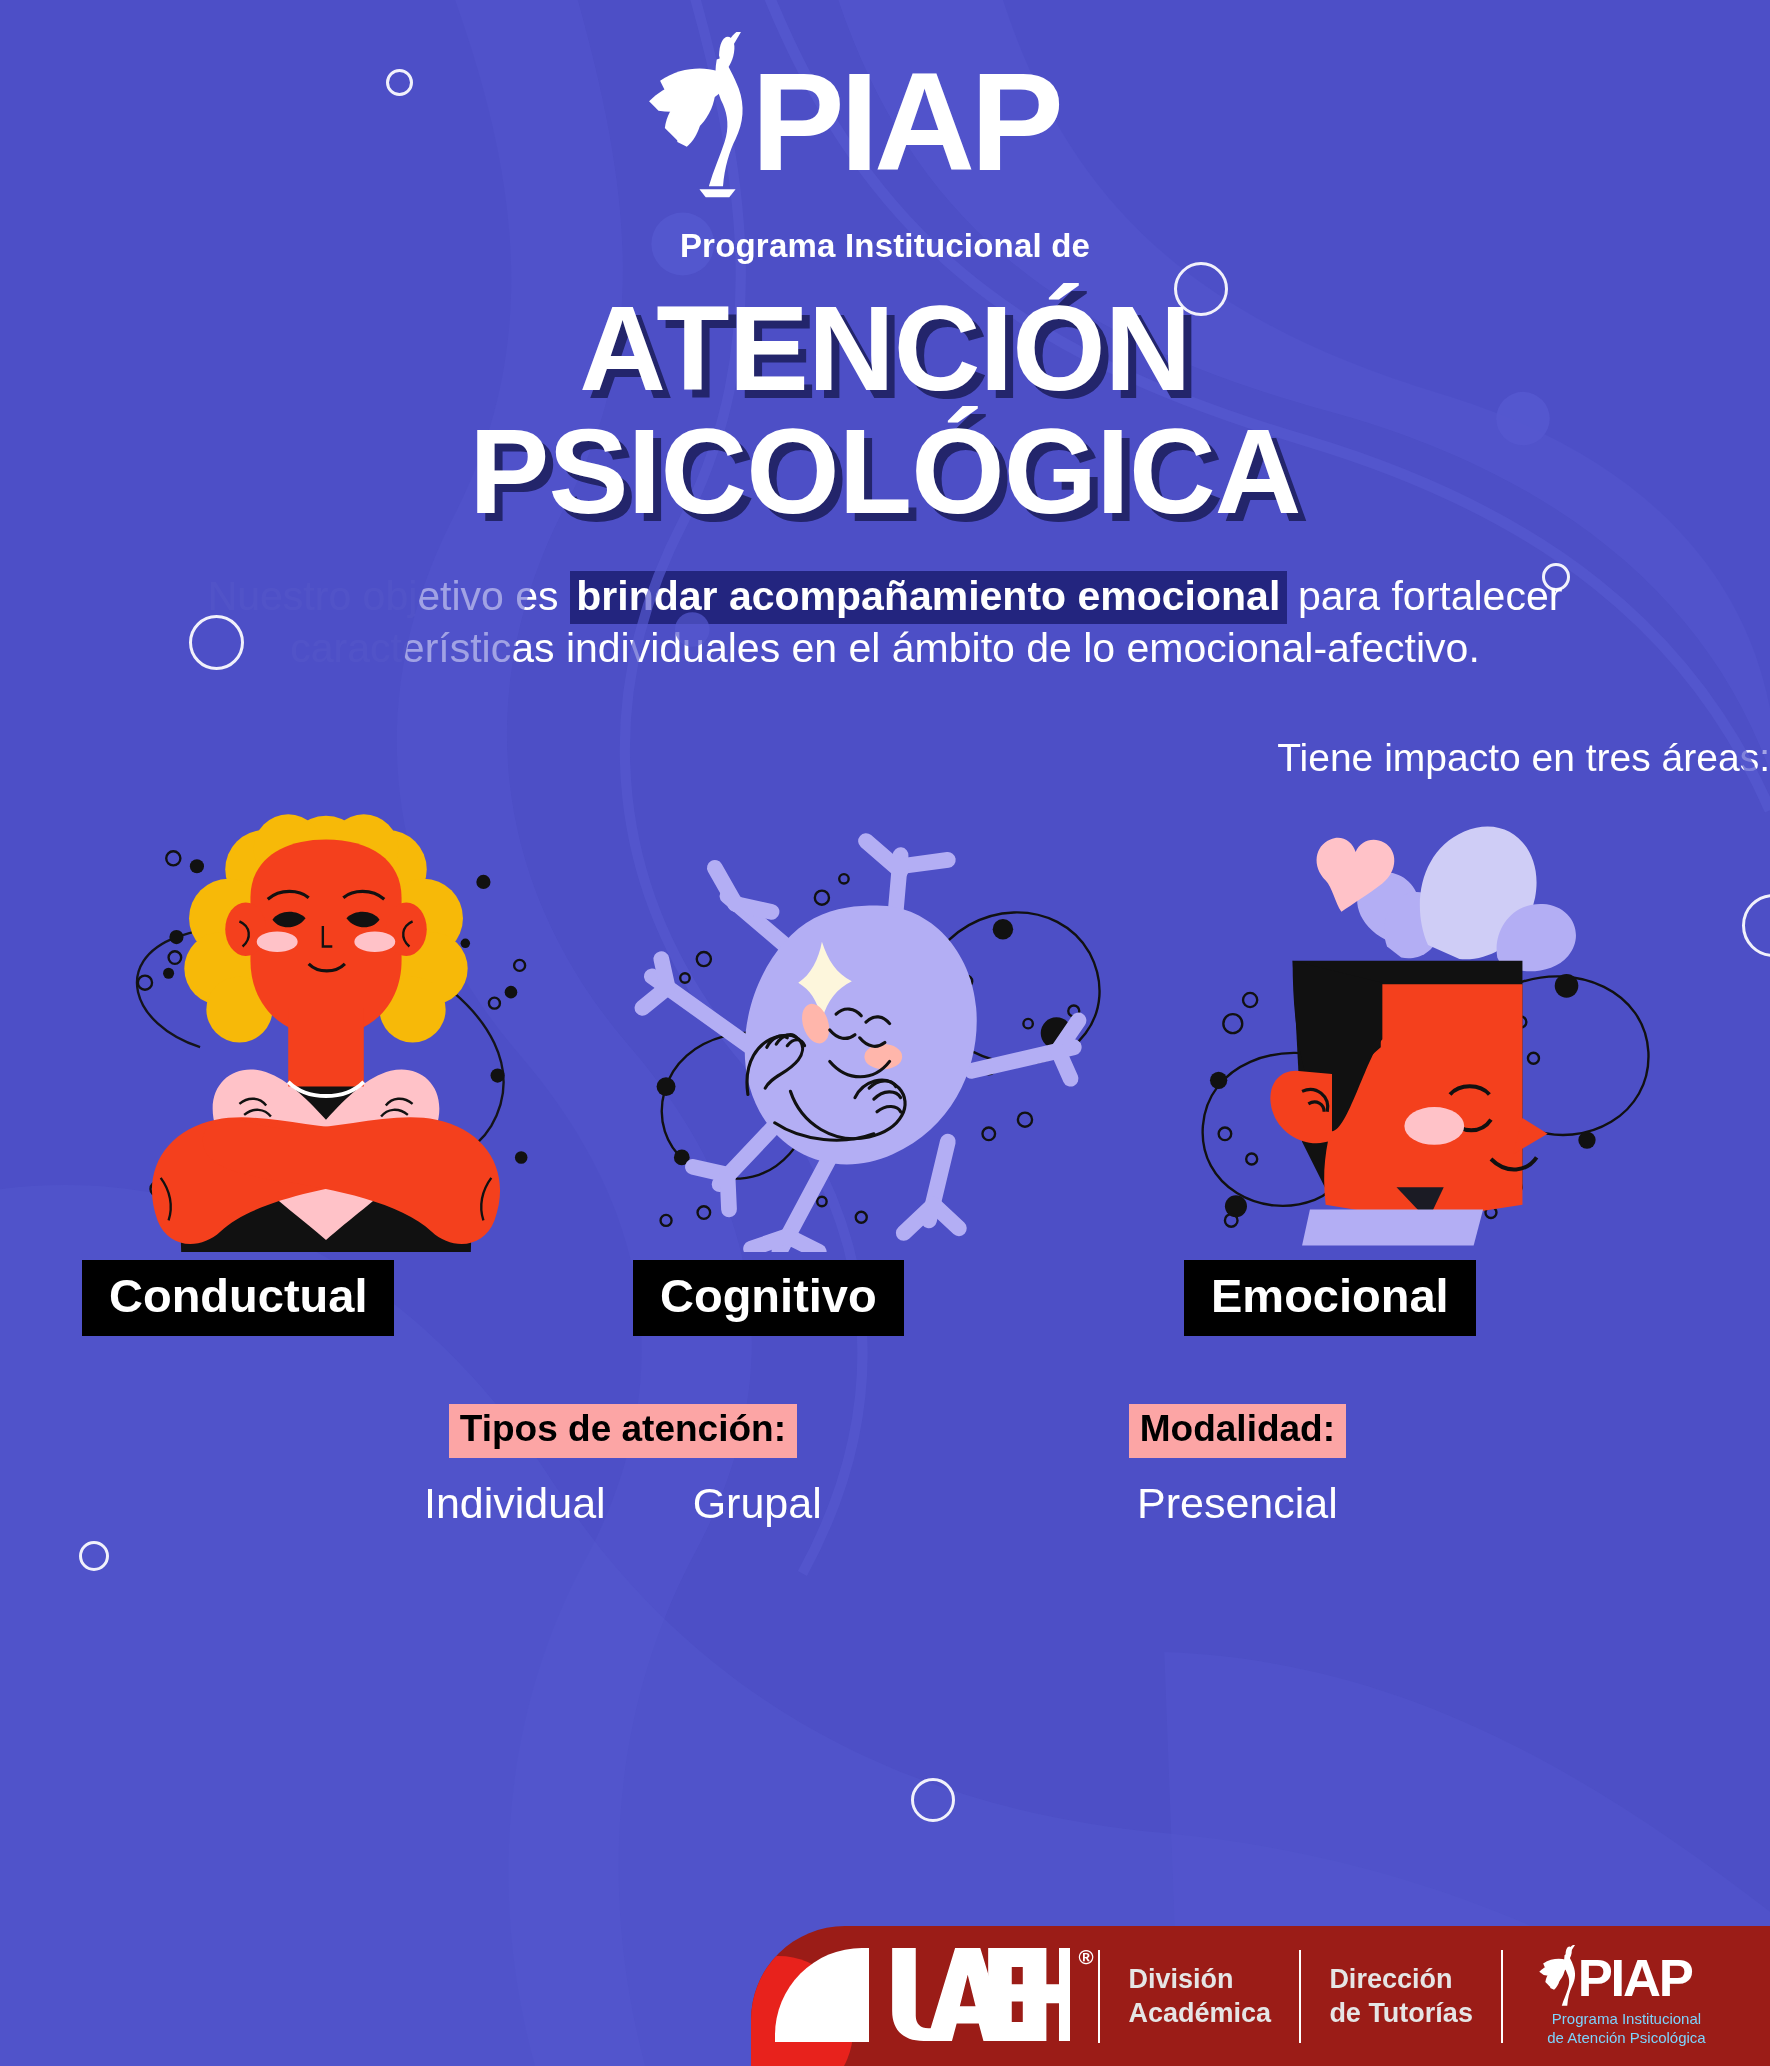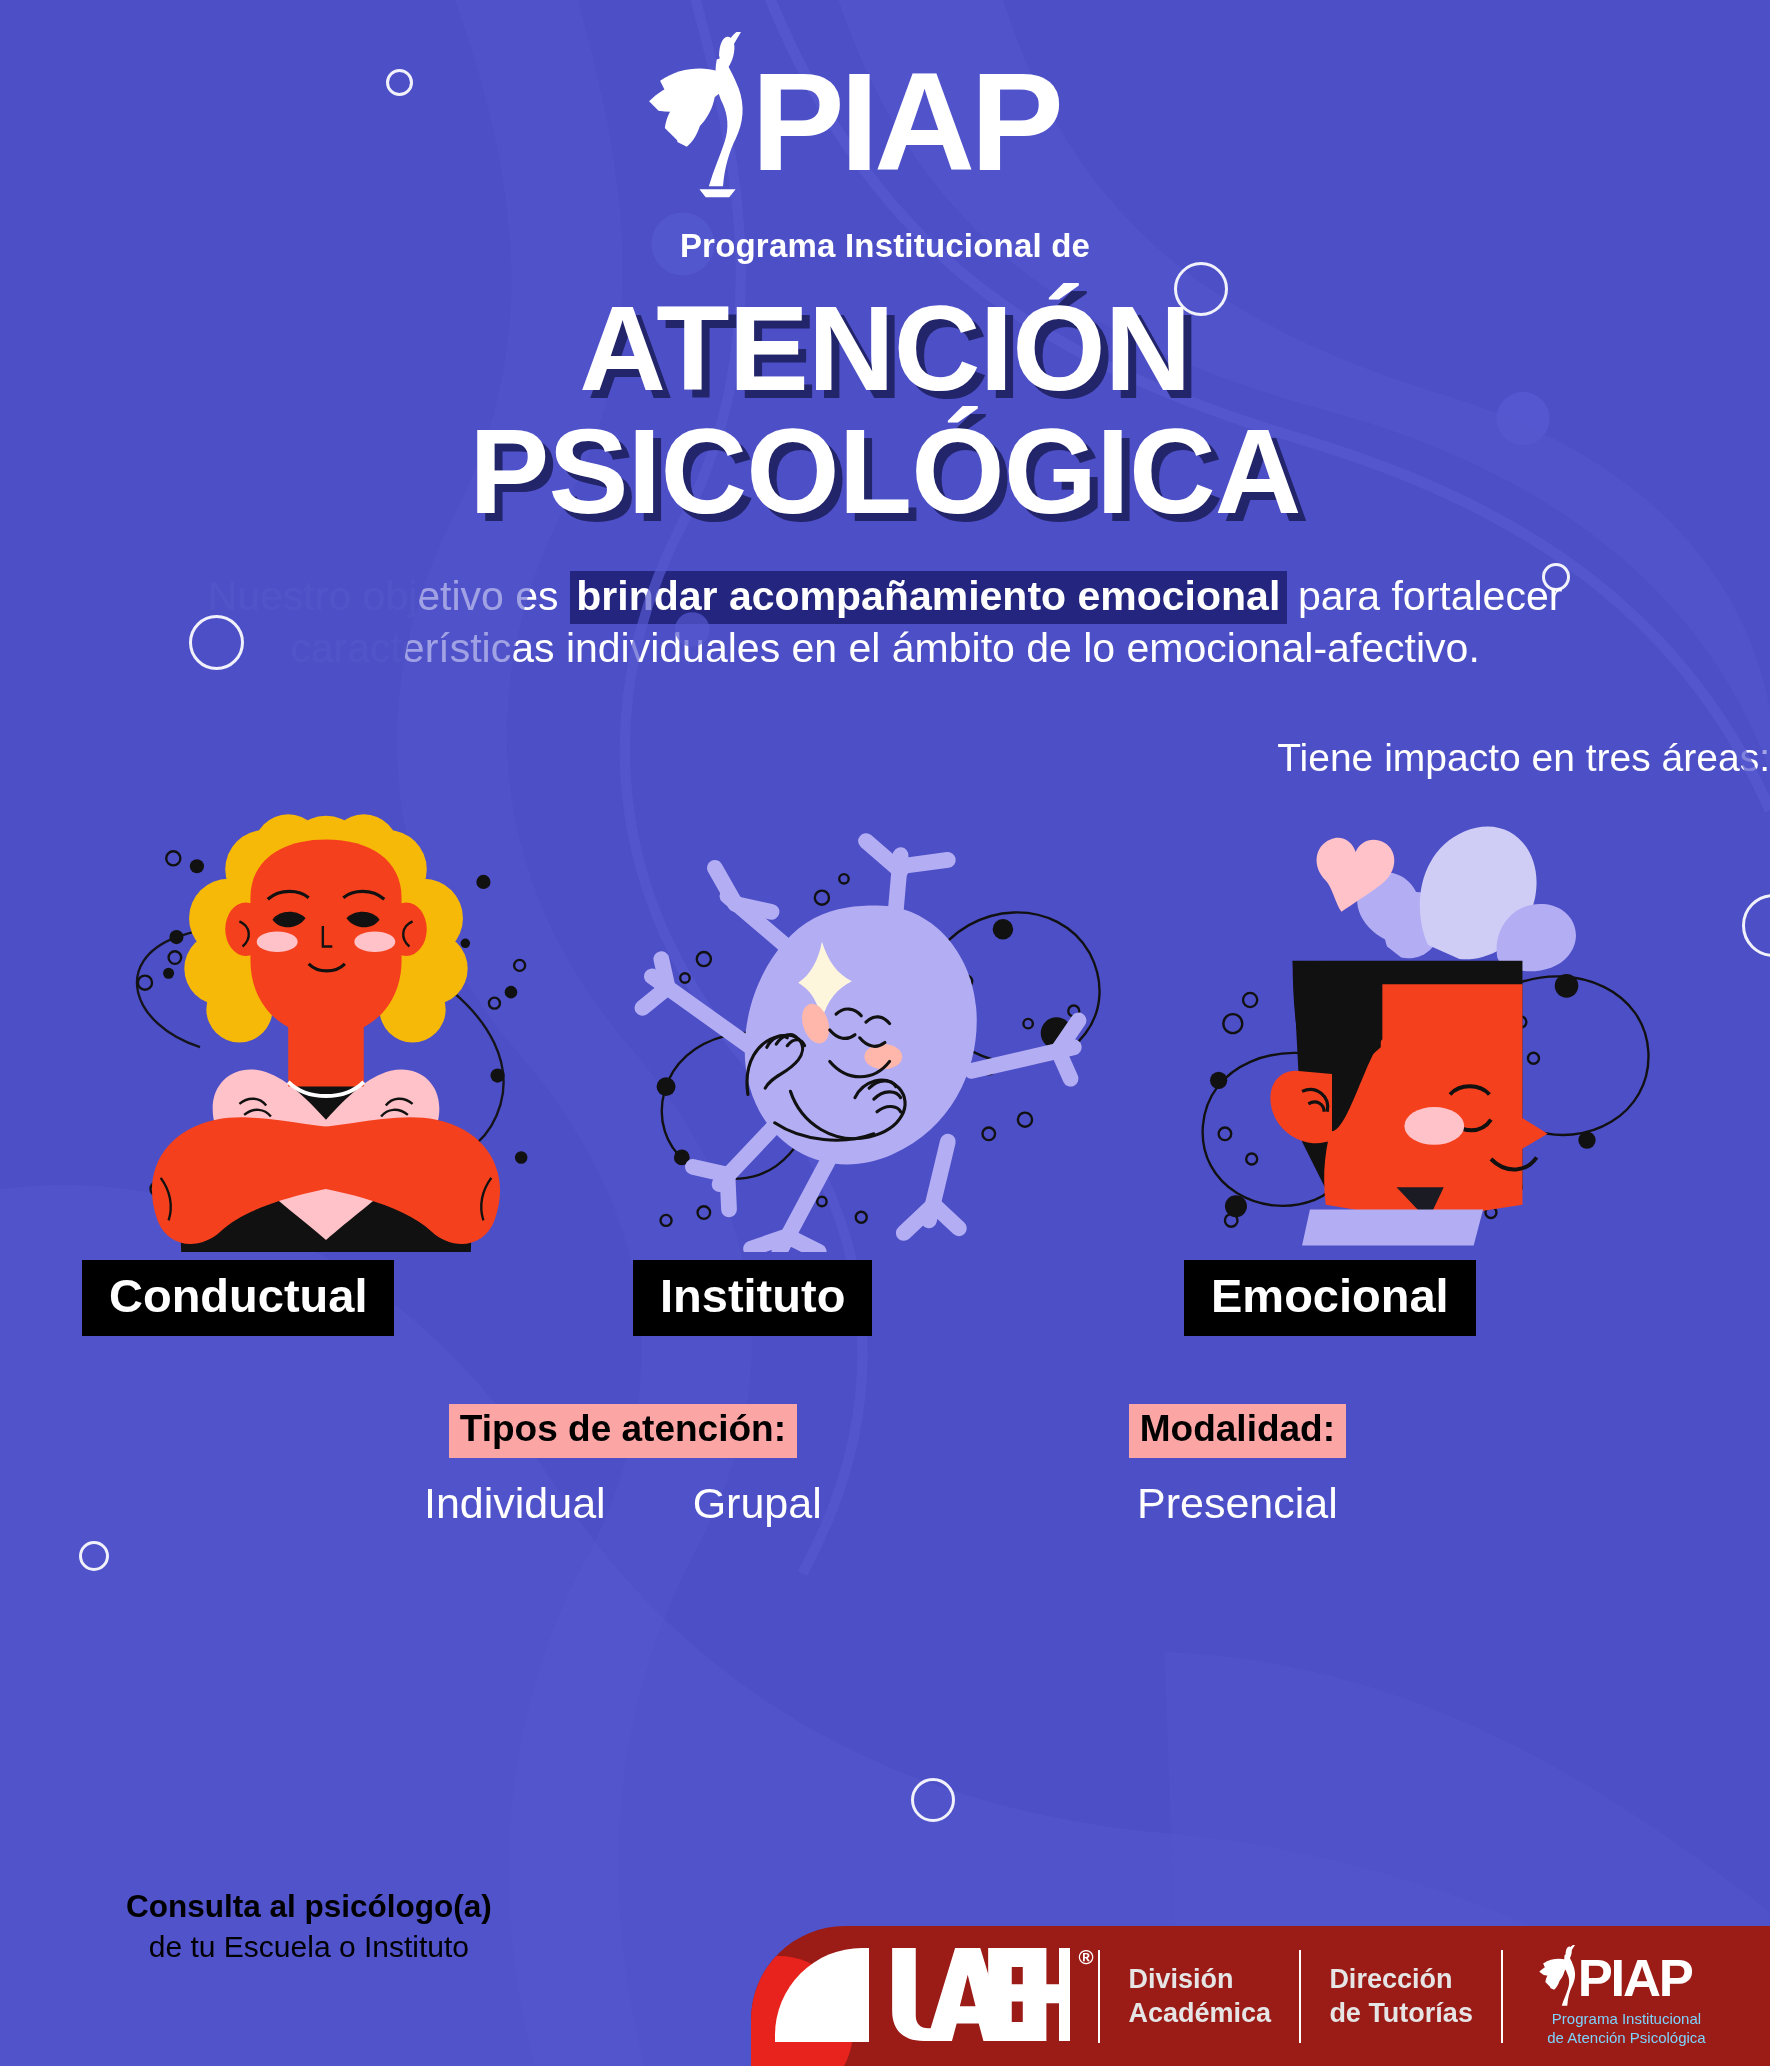--- a/index.html
+++ b/index.html
@@ -332,21 +332,21 @@
             <path d="M182,296 C190,284 202,280 208,288"></path>
             <path d="M196,298 C204,288 214,288 218,298"></path>
             <path d="M200,356 C214,398 256,424 300,414 C342,404 356,372 338,352 C320,332 292,344 282,364"></path>
             <path d="M300,352 C312,340 328,340 334,350"></path>
             <path d="M306,366 C318,354 334,354 340,364"></path>
             <path d="M310,382 C322,372 336,374 340,382"></path>
             <path d="M180,396 C216,420 268,424 306,410"></path>
           </g>
         </svg>
       </div>
-      <div class="area-label">Instituto</div>
+      <div class="area-label">Cognitivo</div>
     </div>
 
     <div class="area">
       <div class="art">
         <svg viewBox="0 0 620 560" width="488" height="441">
           <g fill="none" stroke="#111" stroke-width="3">
             <path d="M420,220 C500,190 586,230 590,306 C594,386 510,430 440,404 C386,384 372,282 420,220 Z"></path>
             <path d="M200,318 C120,288 30,322 24,400 C18,476 98,520 166,494 C220,474 240,360 200,318 Z"></path>
           </g>
           <g fill="#111">
@@ -409,24 +409,20 @@
       </div>
     </div>
     <div class="mode-col">
       <div class="mode-head">Modalidad:</div>
       <div class="mode-opts">
         <div class="mode-opt">Presencial</div>
       </div>
     </div>
   </div>
 
-  <div class="consult">
-    <div class="l1">Consulta al psicólogo(a)</div>
-    <div class="l2">de tu Escuela o Instituto</div>
-  </div>
 
   <div class="footer">
     <div class="footer-redblob"></div>
     <div class="footer-whiteblob"></div>
 
     <div class="footer-inner">
       <div class="uaeh">
         <svg width="181" height="93" viewBox="0 0 230 118">
           <path d="M4,0 L34,0 L34,86 C34,96 40,102 50,102 L58,102 L58,118 L44,118 C18,118 4,104 4,80 Z" fill="#fff"></path>
           <path d="M84,0 L116,0 L152,118 L120,118 L114,96 L86,96 L80,118 L48,118 Z M100,34 L90,74 L110,74 Z" fill="#fff"></path>

